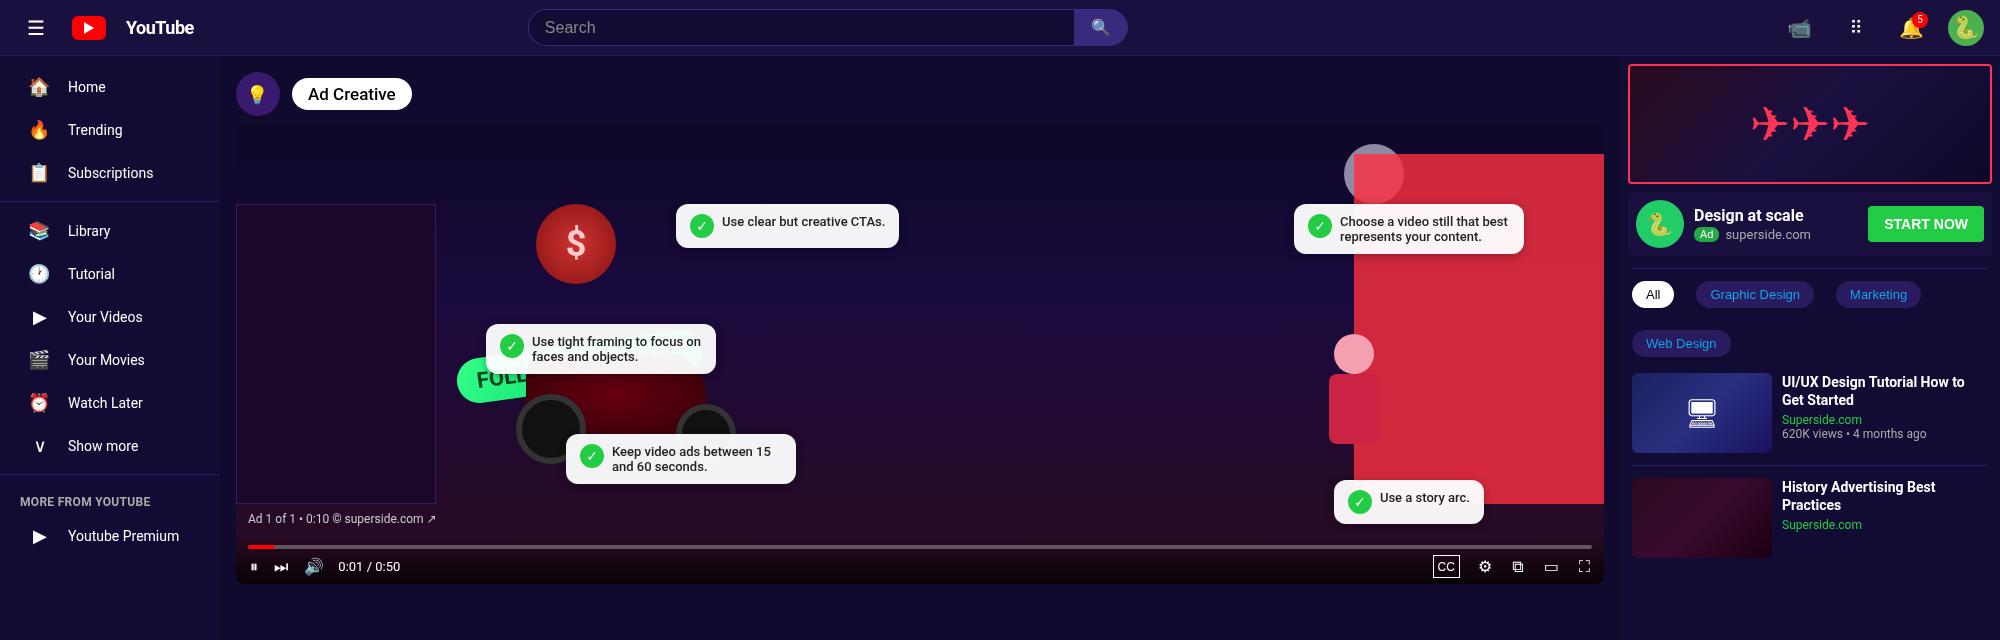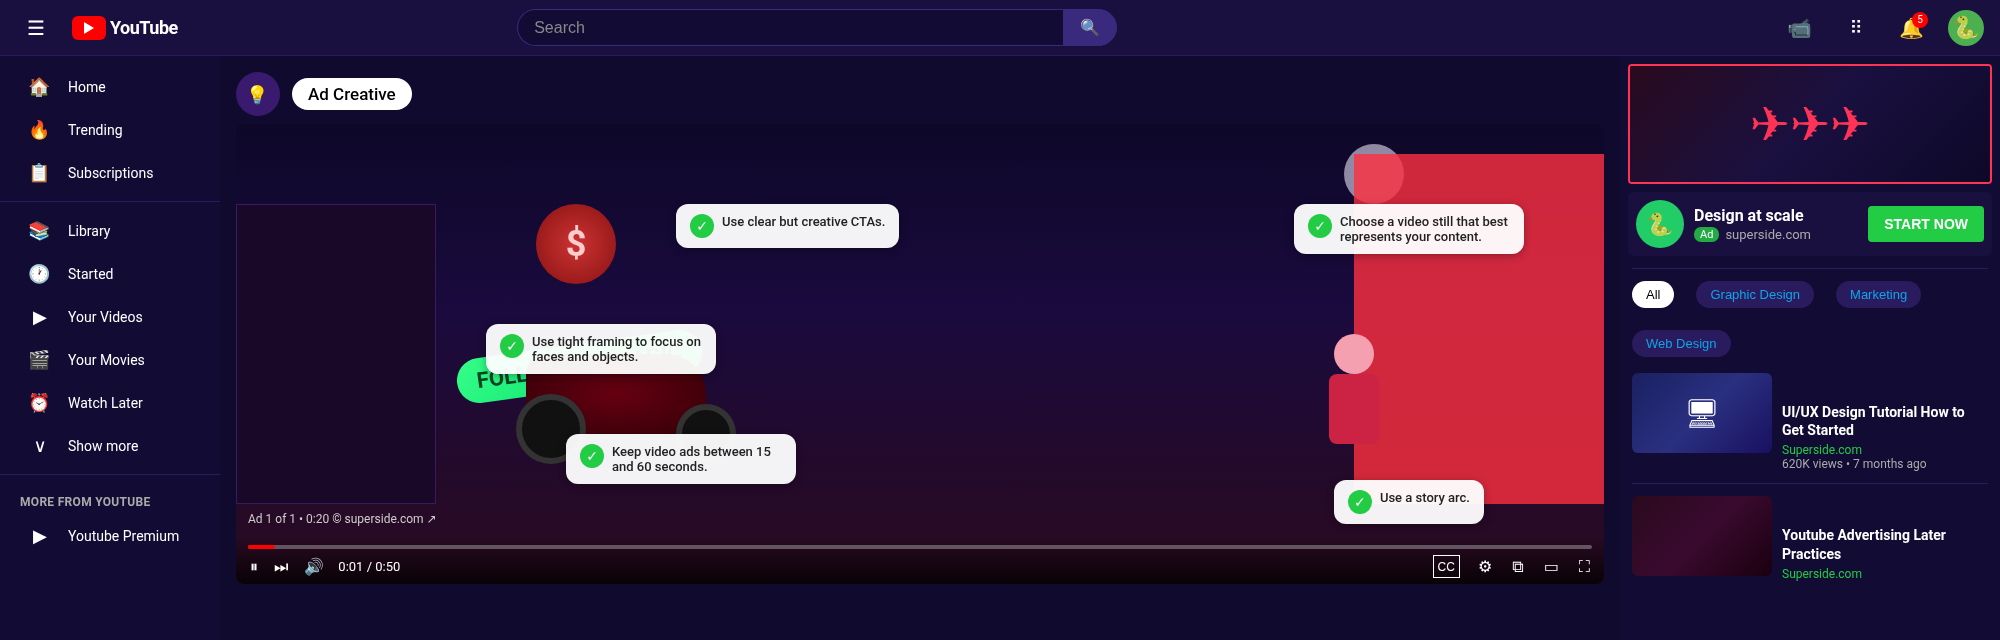--- a/index.html
+++ b/index.html
@@ -31,21 +31,21 @@
       font-size: 20px;
       width: 40px;
       height: 40px;
       display: flex;
       align-items: center;
       justify-content: center;
     }
     .logo-area {
       display: flex;
       align-items: center;
-      gap: 4px;
+      gap: 20px;
       cursor: pointer;
     }
     .yt-logo-icon {
       background: #ff0000;
       border-radius: 6px;
       width: 34px;
       height: 24px;
       display: flex;
       align-items: center;
       justify-content: center;
@@ -577,21 +577,21 @@
       justify-content: center;
     }
     .thumb-bg-2 {
       width: 100%;
       height: 100%;
       background: linear-gradient(135deg, #2a0a1e 0%, #3a0a2e 50%, #1a0010 100%);
     }
     .thumb-icon {
       font-size: 28px;
     }
-    .video-card-info { flex: 1; margin-top: 30px; }
+    .video-card-info { flex: 1; }
     .video-card-title {
       font-size: 14px;
       font-weight: bold;
       color: #fff;
       line-height: 1.3;
     }
     .video-card-channel {
       font-size: 12px;
       color: #22cc44;
       margin-top: 4px;
@@ -656,21 +656,21 @@
       <span class="sidebar-icon">📋</span>
       <span>Subscriptions</span>
     </div>
     <hr class="sidebar-divider">
     <div class="sidebar-item">
       <span class="sidebar-icon">📚</span>
       <span>Library</span>
     </div>
     <div class="sidebar-item">
       <span class="sidebar-icon">🕐</span>
-      <span>Started</span>
+      <span>Tutorial</span>
     </div>
     <div class="sidebar-item">
       <span class="sidebar-icon">▶</span>
       <span>Your Videos</span>
     </div>
     <div class="sidebar-item">
       <span class="sidebar-icon">🎬</span>
       <span>Your Movies</span>
     </div>
     <div class="sidebar-item">
@@ -735,21 +735,21 @@
             <div class="tip-bubble tip-4">
               <div class="tip-check">✓</div>
               <span>Keep video ads between 15 and 60 seconds.</span>
             </div>
             <div class="tip-bubble tip-5">
               <div class="tip-check">✓</div>
               <span>Use a story arc.</span>
             </div>
           </div>
 
-          <div class="ad-info">Ad 1 of 1 • 0:20 © superside.com ↗</div>
+          <div class="ad-info">Ad 1 of 1 • 0:10 © superside.com ↗</div>
 
           <div class="video-controls">
             <div class="progress-bar-container">
               <div class="progress-bar-fill"></div>
             </div>
             <div class="controls-row">
               <button class="ctrl-btn">⏸</button>
               <button class="ctrl-btn">⏭</button>
               <button class="ctrl-btn">🔊</button>
               <span class="time-display">0:01 / 0:50</span>
@@ -802,32 +802,32 @@
           <div class="thumb-bg-1">
             <span class="thumb-icon">🖥</span>
           </div>
         </div>
         <div class="video-card-info">
           <div class="video-card-title">UI/UX Design Tutorial How to Get Started</div>
           <div class="video-card-channel">Superside.com</div>
           <div class="video-card-meta">
             <span>620K views</span>
             <span> • </span>
-            <span>7 months ago</span>
+            <span>4 months ago</span>
           </div>
         </div>
       </div>
 
       <hr class="divider-line">
 
       <div class="video-card">
         <div class="video-thumb">
           <div class="thumb-bg-2"></div>
         </div>
         <div class="video-card-info">
-          <div class="video-card-title">Youtube Advertising Later Practices</div>
+          <div class="video-card-title">History Advertising Best Practices</div>
           <div class="video-card-channel">Superside.com</div>
         </div>
       </div>
     </div>
 
   </div>
 </div>
 
 </body></html>

